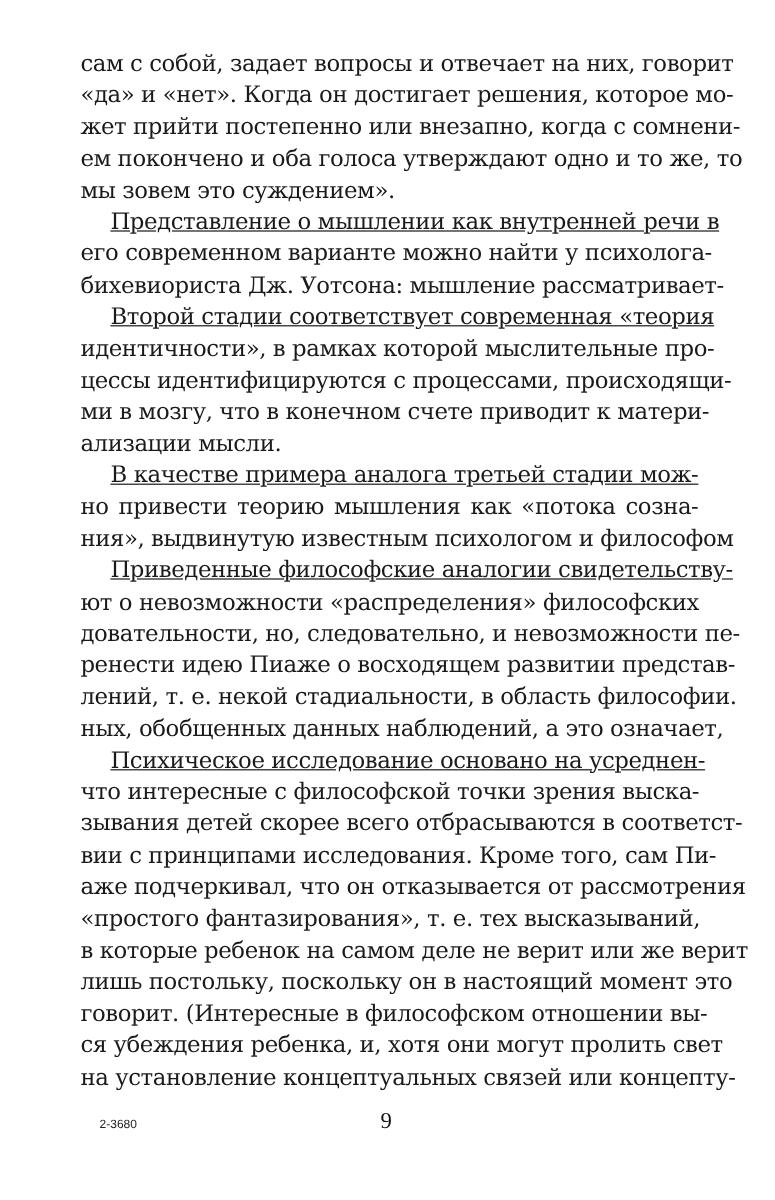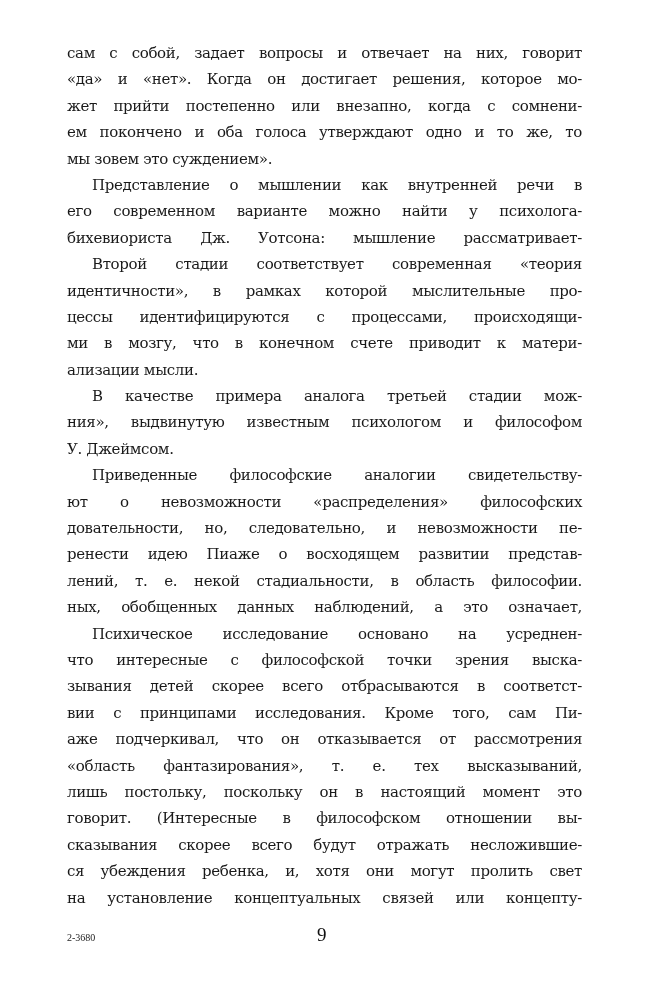--- a/index.html
+++ b/index.html
@@ -1,70 +1,70 @@
 <!DOCTYPE html>
 <html><head>
 <meta charset="utf-8">
 <style>
   html, body { margin:0; padding:0; background:#ffffff; }
   body { width:646px; height:1000px; position:relative; overflow:hidden; }
   .page { position:absolute; left:67px; top:40px; width:515px; }
   .line {
     font-family: "DejaVu Serif", "Liberation Serif", serif;
-    font-size: 15px;
+    font-size: 19px;
     line-height: 26.4px;
     height: 26.4px;
     color: #1a1a1a;
     white-space: nowrap;
     text-align: justify;
     text-align-last: justify;
     letter-spacing: -0.35px;
     transform-origin: left;
   }
-  .line.indent { padding-left: 25px; }
+  .line.indent { padding-left: 25px; text-decoration: underline; }
   .line.last { text-align-last: left; }
   .footer { position:absolute; top:928px; left:67px; width:515px; height:30px; }
-  .sig { position:absolute; left:0; top:4px; font-family:Liberation Serif, serif; font-size:10px; color:#222; }
+  .sig { position:absolute; left:16px; top:4px; font-family:Liberation Sans, sans-serif; font-size:10px; color:#222; }
   .pnum { position:absolute; left:250px; top:-4px; font-family:"Liberation Serif", serif; font-size:19px; color:#111; }
 </style>
 </head>
 <body>
 
 <div class="page" id="page-body">
     <div class="line">сам с собой, задает вопросы и отвечает на них, говорит</div>
     <div class="line">«да» и «нет». Когда он достигает решения, которое мо-</div>
     <div class="line">жет прийти постепенно или внезапно, когда с сомнени-</div>
     <div class="line">ем покончено и оба голоса утверждают одно и то же, то</div>
     <div class="line last">мы зовем это суждением».</div>
     <div class="line indent">Представление о мышлении как внутренней речи в</div>
     <div class="line">его современном варианте можно найти у психолога-</div>
     <div class="line">бихевиориста Дж. Уотсона: мышление рассматривает-</div>
     <div class="line indent">Второй стадии соответствует современная «теория</div>
     <div class="line">идентичности», в рамках которой мыслительные про-</div>
     <div class="line">цессы идентифицируются с процессами, происходящи-</div>
     <div class="line">ми в мозгу, что в конечном счете приводит к матери-</div>
     <div class="line last">ализации мысли.</div>
     <div class="line indent">В качестве примера аналога третьей стадии мож-</div>
+    <div class="line">но привести теорию мышления как «потока созна-</div>
     <div class="line">ния», выдвинутую известным психологом и философом</div>
-    <div class="line last">У. Джеймсом.</div>
     <div class="line indent">Приведенные философские аналогии свидетельству-</div>
     <div class="line">ют о невозможности «распределения» философских</div>
     <div class="line">довательности, но, следовательно, и невозможности пе-</div>
     <div class="line">ренести идею Пиаже о восходящем развитии представ-</div>
     <div class="line">лений, т. е. некой стадиальности, в область философии.</div>
     <div class="line">ных, обобщенных данных наблюдений, а это означает,</div>
     <div class="line indent">Психическое исследование основано на усреднен-</div>
     <div class="line">что интересные с философской точки зрения выска-</div>
     <div class="line">зывания детей скорее всего отбрасываются в соответст-</div>
     <div class="line">вии с принципами исследования. Кроме того, сам Пи-</div>
     <div class="line">аже подчеркивал, что он отказывается от рассмотрения</div>
-    <div class="line">«область фантазирования», т. е. тех высказываний,</div>
+    <div class="line">«простого фантазирования», т. е. тех высказываний,</div>
+    <div class="line">в которые ребенок на самом деле не верит или же верит</div>
     <div class="line">лишь постольку, поскольку он в настоящий момент это</div>
     <div class="line">говорит. (Интересные в философском отношении вы-</div>
-    <div class="line">сказывания скорее всего будут отражать несложившие-</div>
     <div class="line">ся убеждения ребенка, и, хотя они могут пролить свет</div>
     <div class="line">на установление концептуальных связей или концепту-</div>
   </div>
 
 <div class="footer">
   <span class="sig">2-3680</span>
   <span class="pnum">9</span>
 </div>
 
 </body></html>

